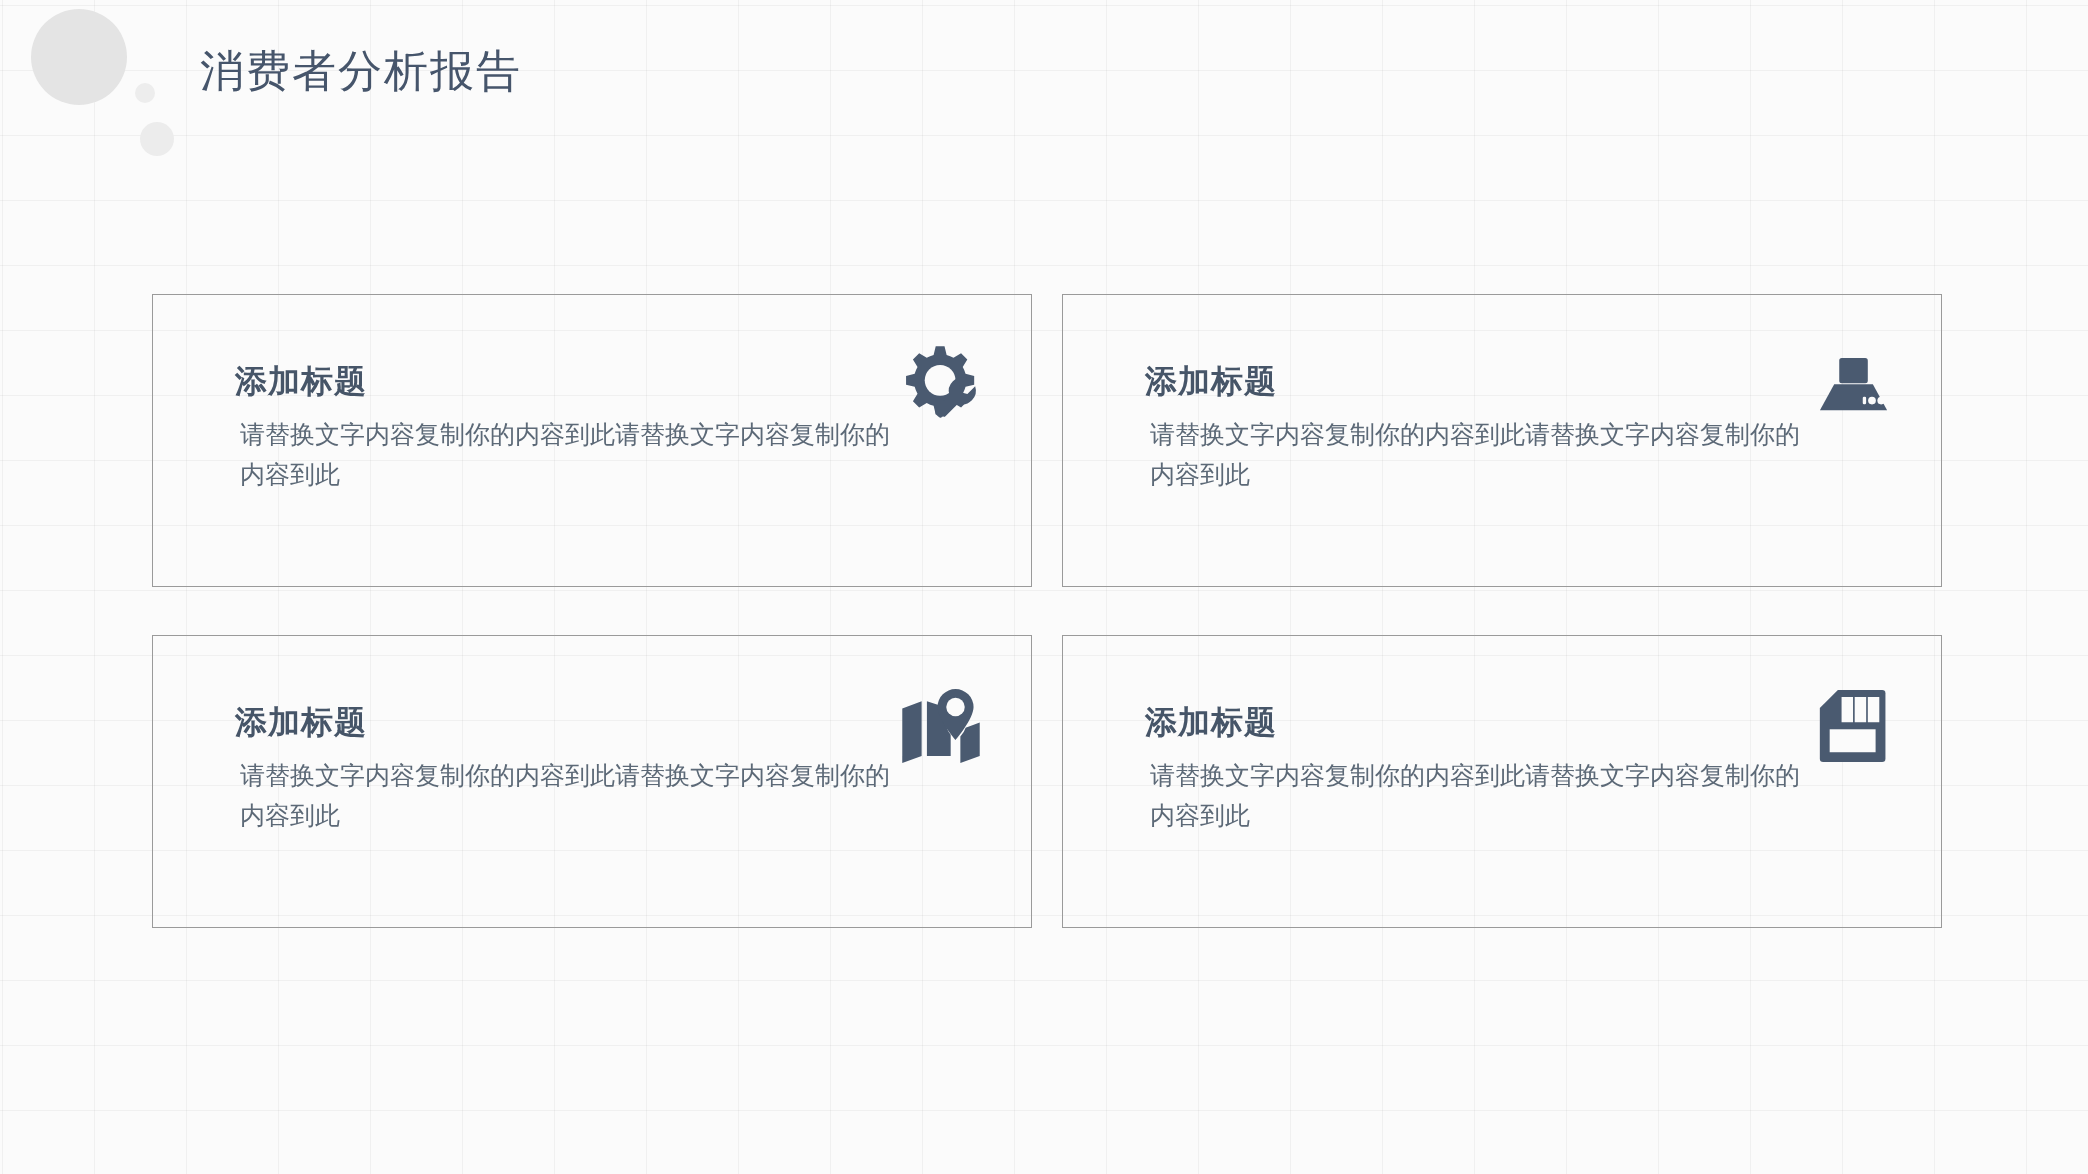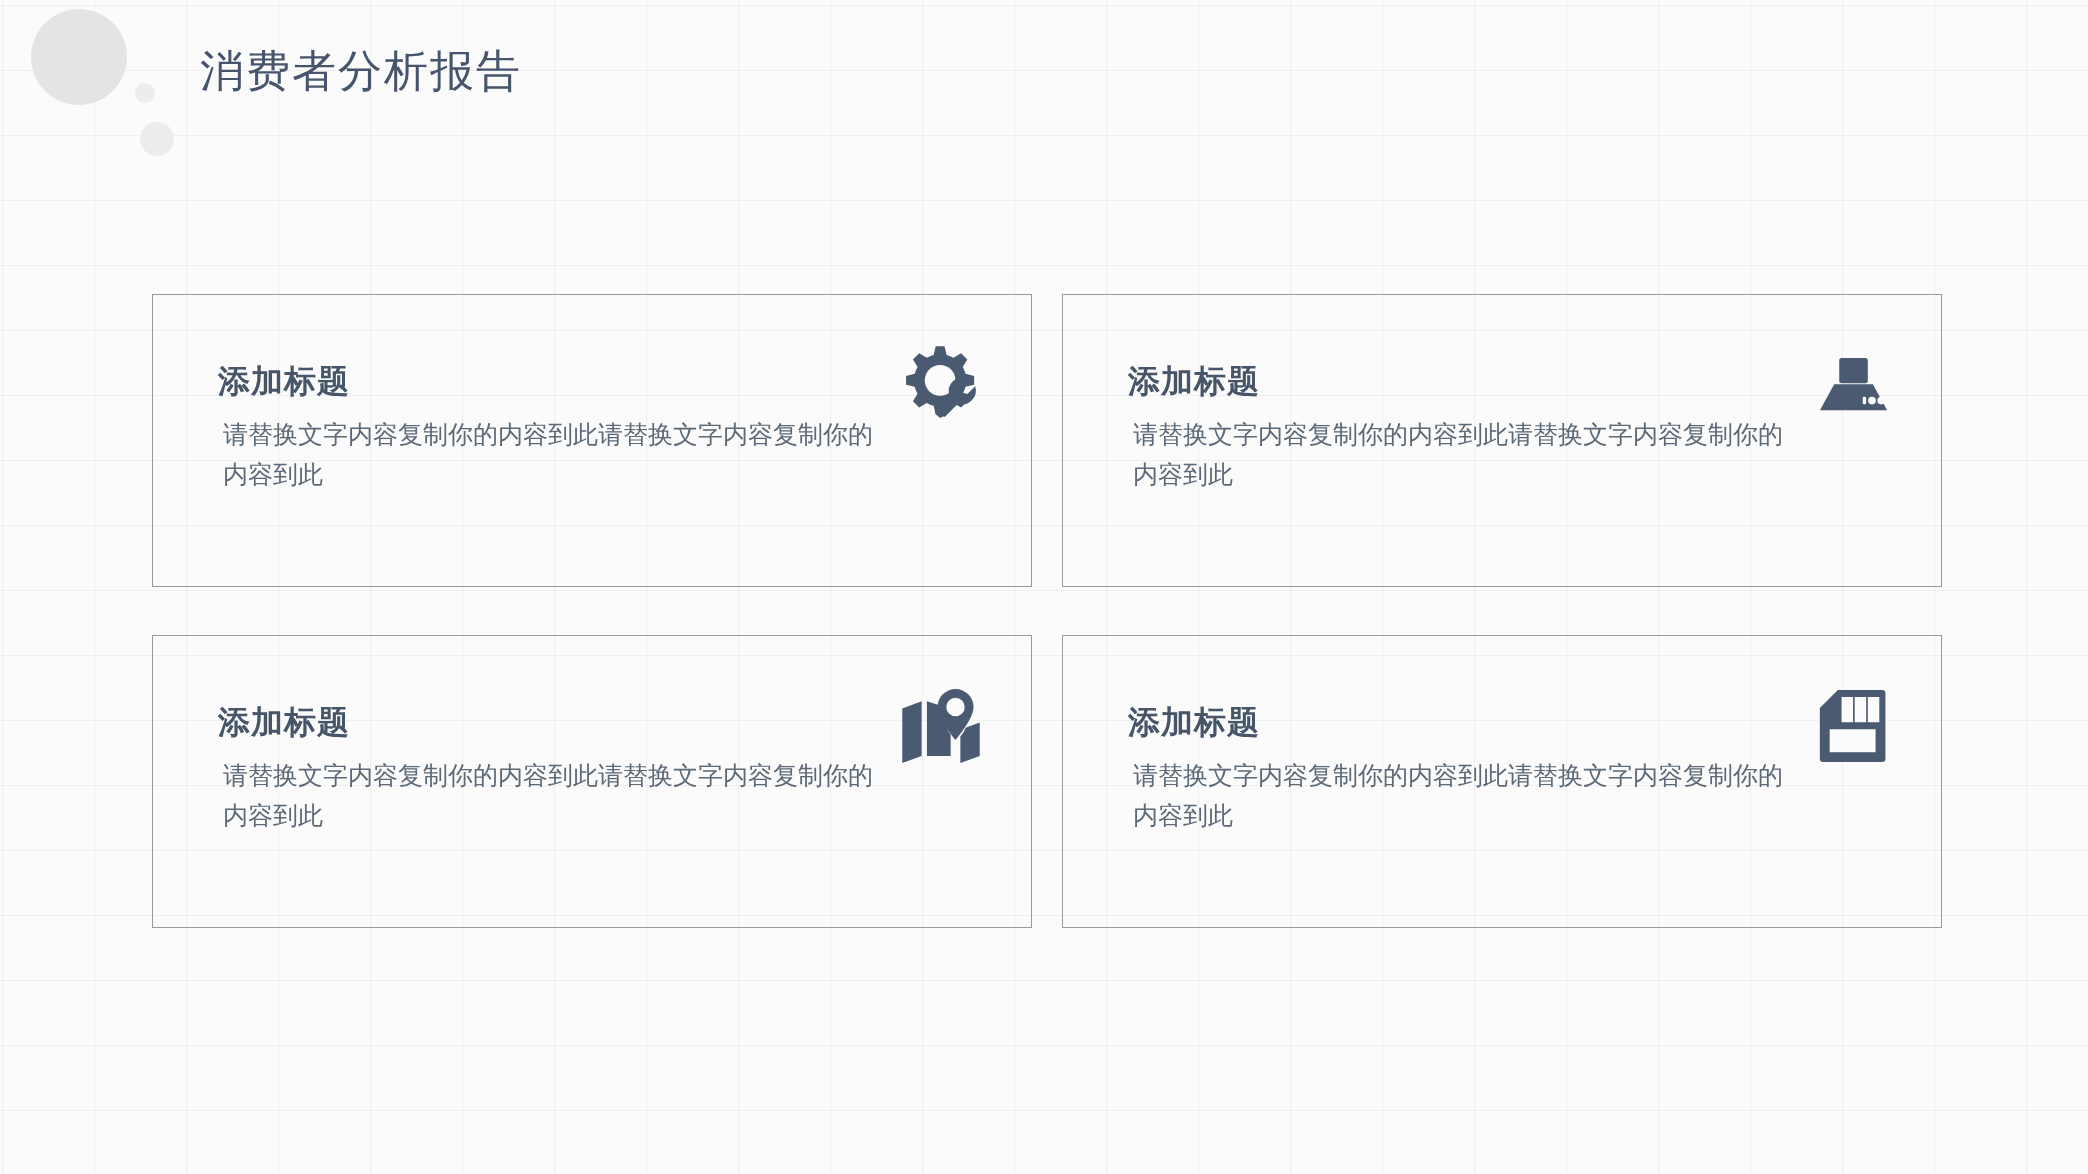--- a/index.html
+++ b/index.html
@@ -73,21 +73,21 @@
     border: 1px solid #9a9a9a;
     background: transparent;
   }
   #card-1 { left: 152px;  top: 294px; width: 880px; height: 293px; }
   #card-2 { left: 1062px; top: 294px; width: 880px; height: 293px; }
   #card-3 { left: 152px;  top: 635px; width: 880px; height: 293px; }
   #card-4 { left: 1062px; top: 635px; width: 880px; height: 293px; }
 
   .card-body {
     position: absolute;
-    left: 65px;
+    left: 82px;
     top: 68px;
     width: 660px;
   }
   .card-title {
     font-size: 32px;
     font-weight: bold;
     color: #465568;
     letter-spacing: 1px;
     margin: 0 0 14px 0;
     line-height: 1.15;

